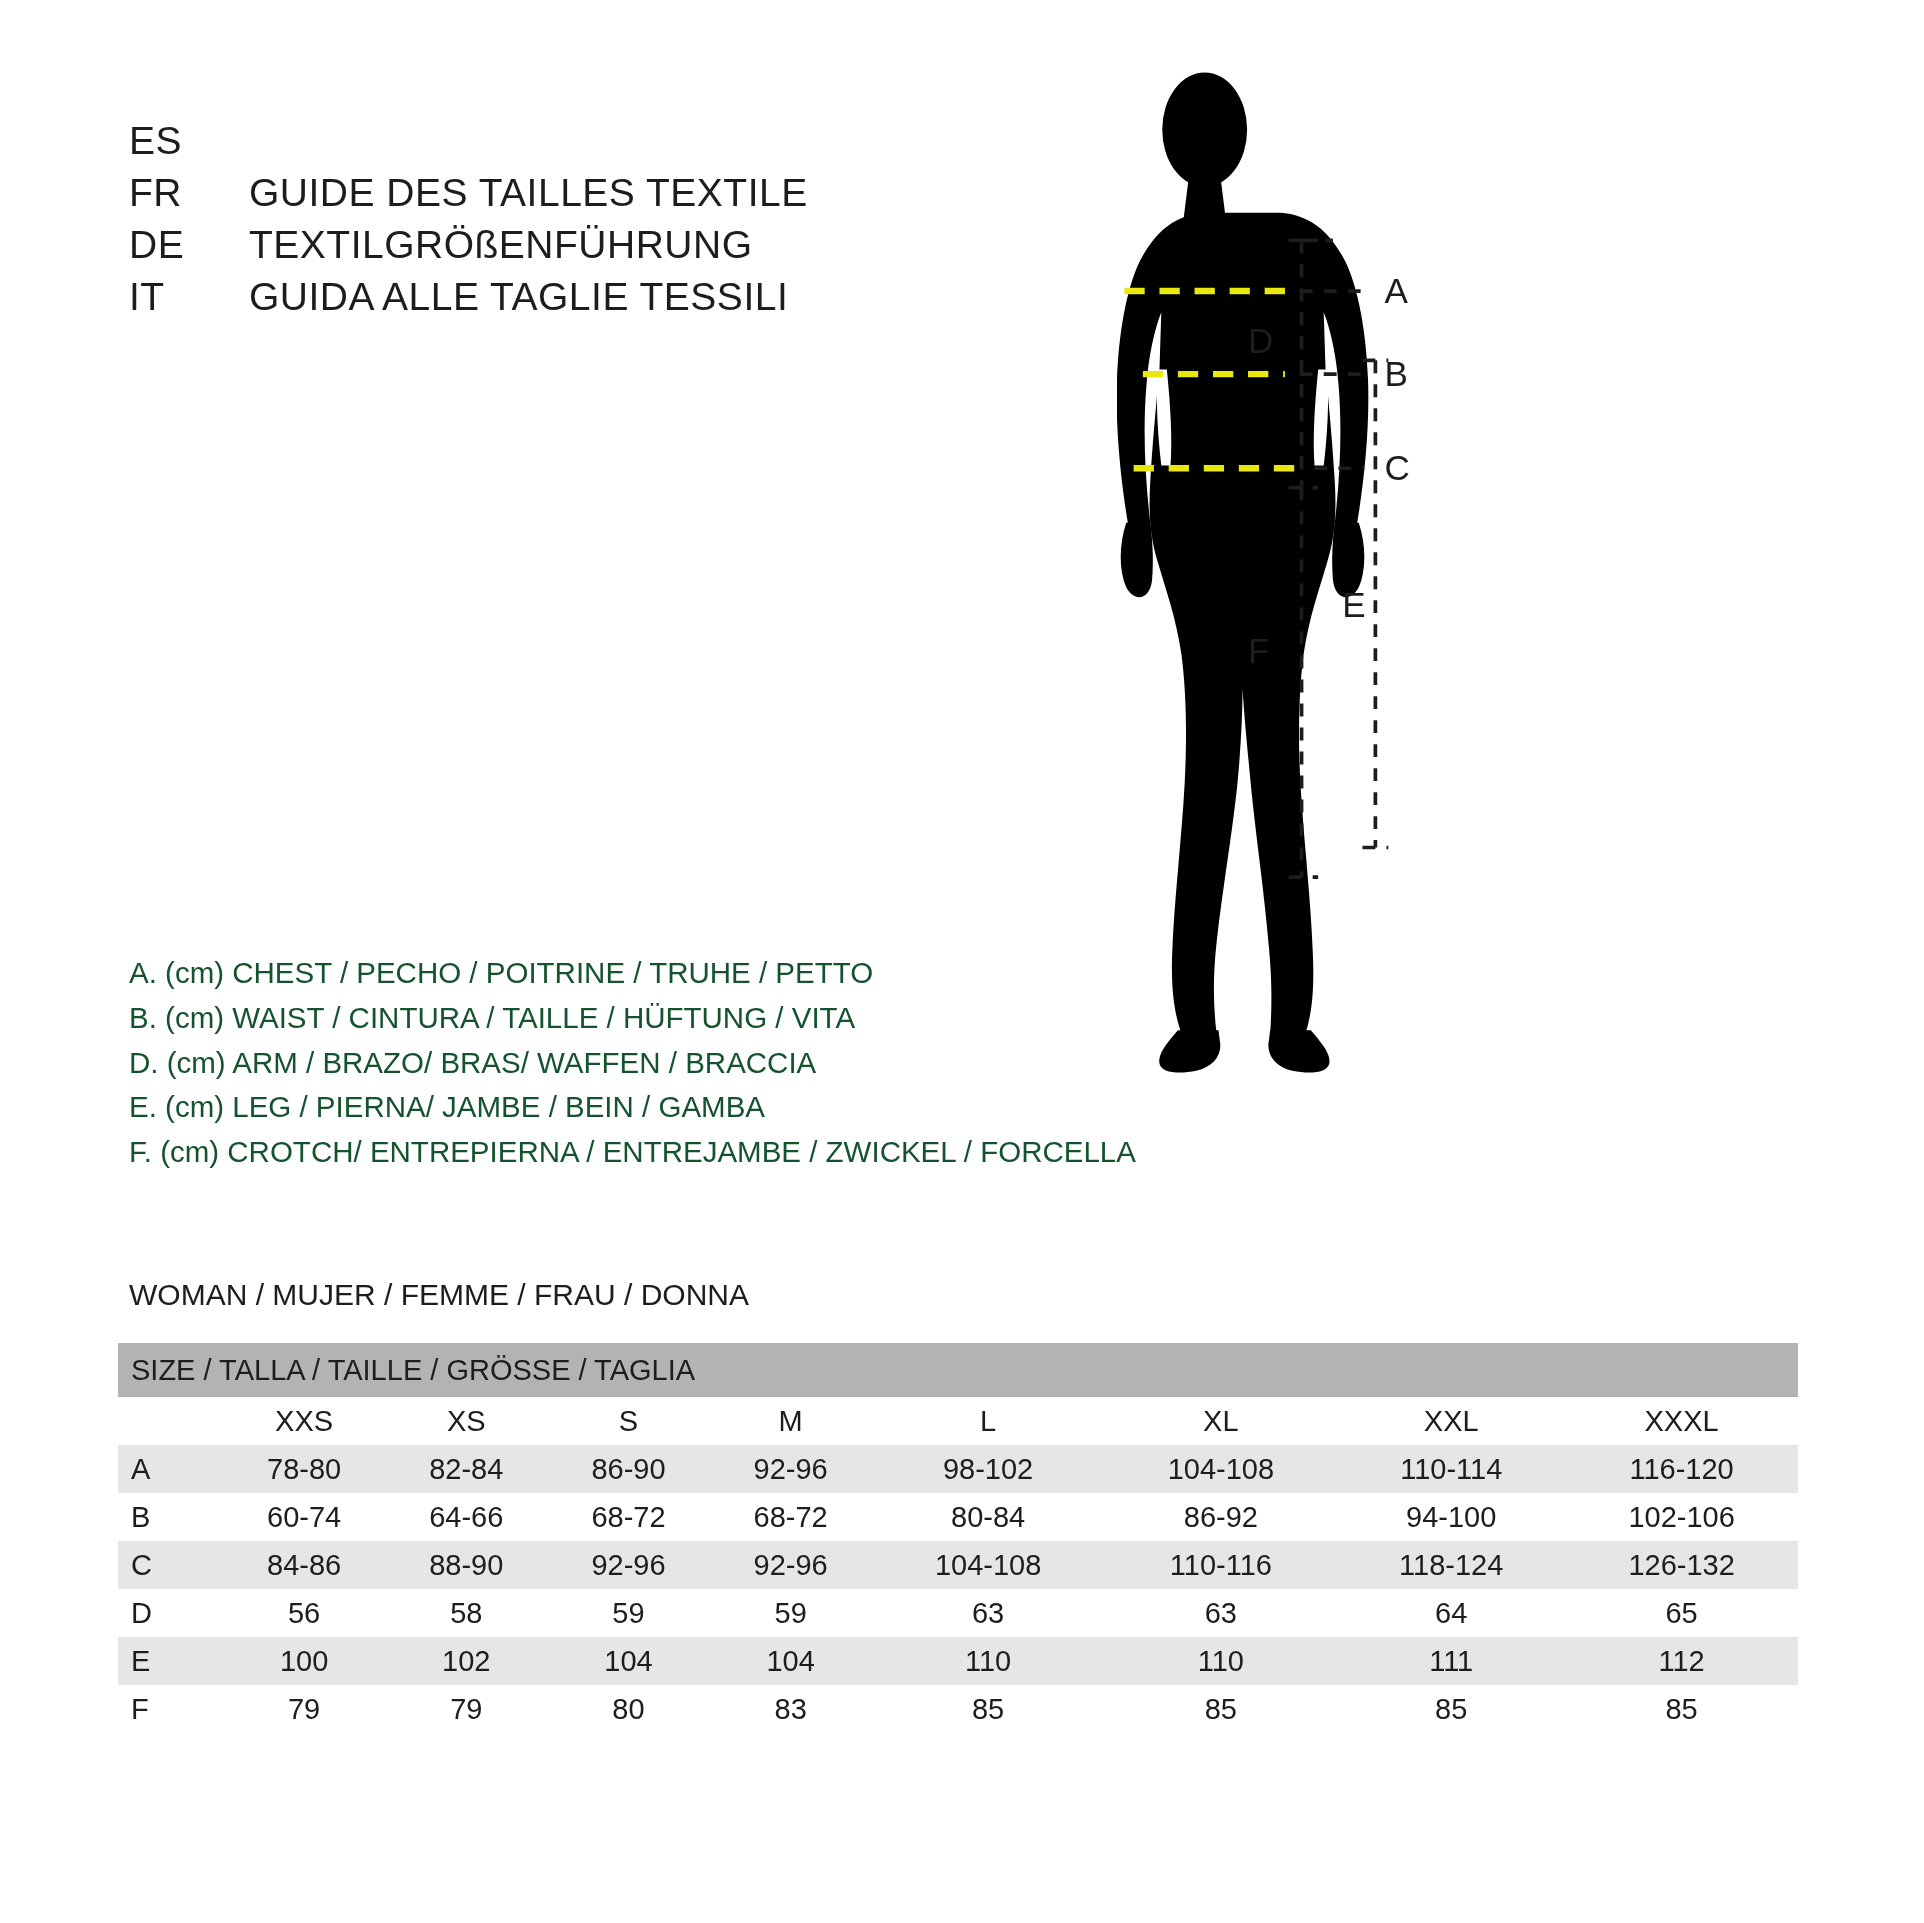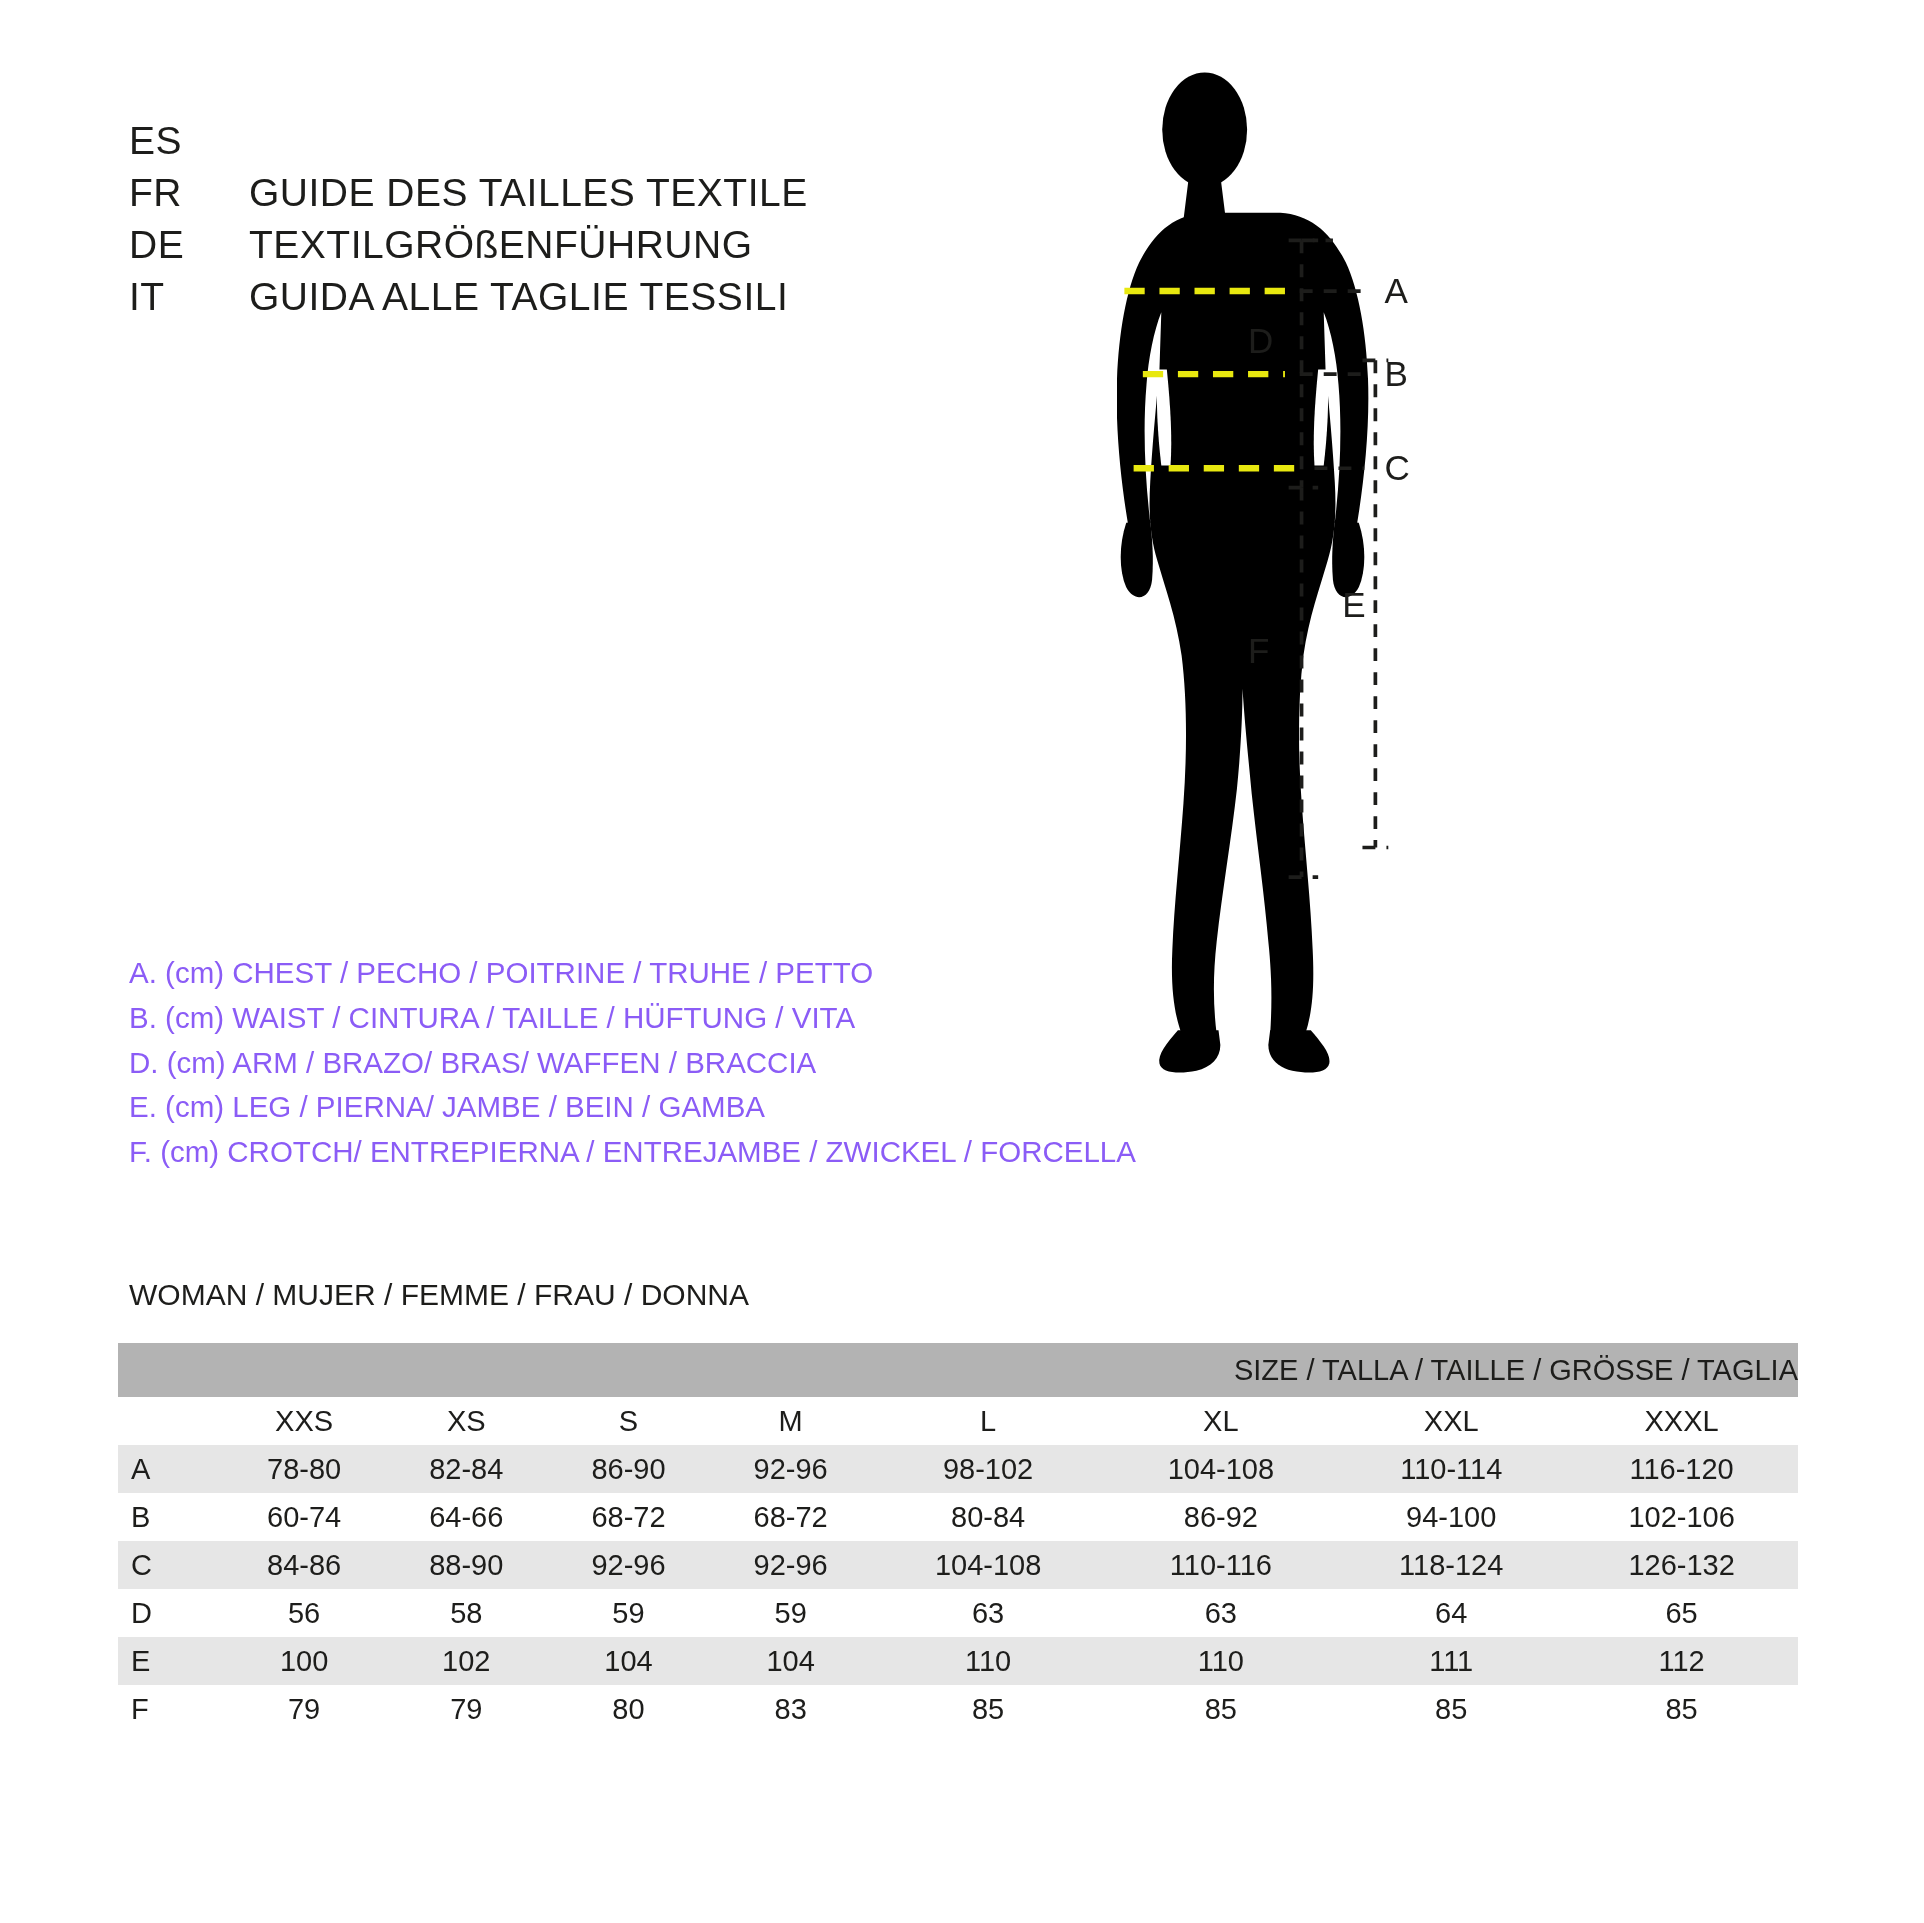--- a/index.html
+++ b/index.html
@@ -42,21 +42,21 @@
   
   #legend-block {
     position: absolute;
     left: 129px;
     top: 951px;
     width: 1154px;
   }
   .legend-row {
     font-size: 29.5px;
     line-height: 1.52;
-    color: #8b5cf6;
+    color: #14532d;
     white-space: nowrap;
   }
 
   
   #woman-caption {
     position: absolute;
     left: 129px;
     top: 1278px;
     font-size: 30px;
     color: #1d1d1b;
@@ -86,21 +86,21 @@
   }
   #size-table td, #size-table th {
     padding: 0;
     height: 48px;
     font-weight: normal;
     text-align: center;
     vertical-align: middle;
   }
   #size-table .hdr-full {
     background: #b3b3b3;
-    text-align: right;
+    text-align: left;
     padding-left: 13px;
     font-size: 29px;
     height: 54px;
     color: #1d1d1b;
   }
   #size-table tr.band {
     background: #e6e6e6;
   }
   #size-table tr.plain {
     background: #ffffff;

